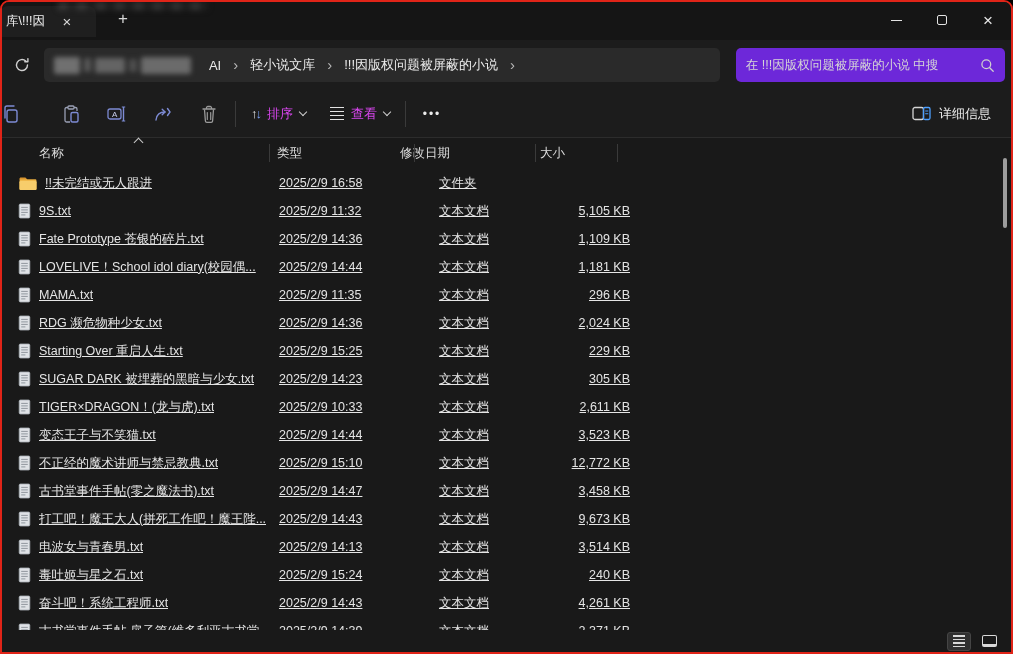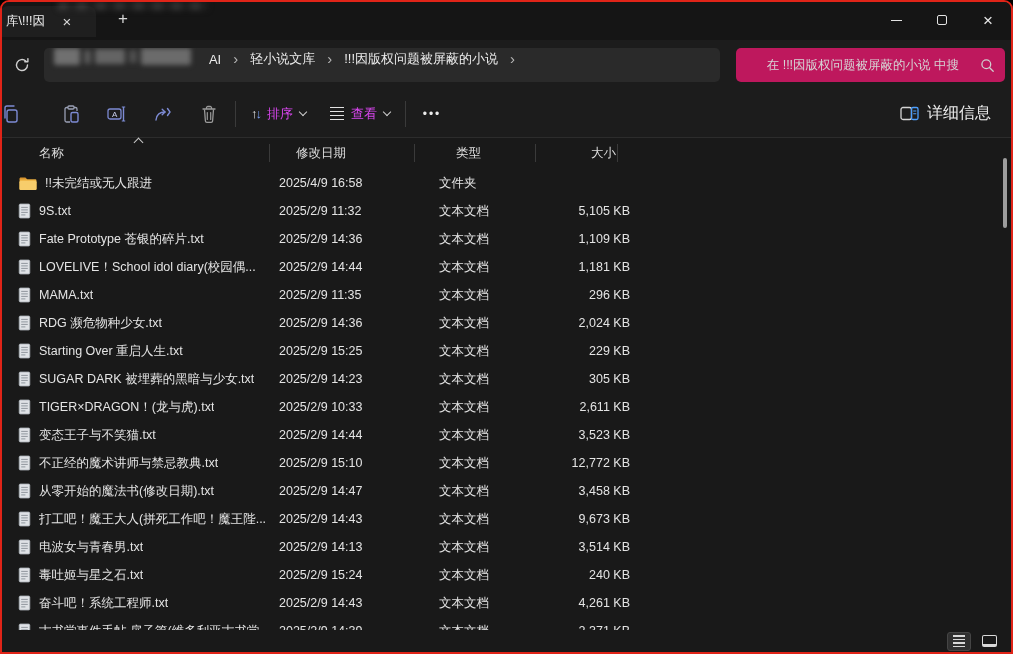--- a/index.html
+++ b/index.html
@@ -25,59 +25,59 @@
   .win-controls{position:absolute;right:0;top:0;height:36px;display:flex;}
   .win-btn{width:46px;height:36px;display:flex;align-items:center;justify-content:center;}
   .glyph-min{display:block;width:11px;border-top:1.3px solid #e3e3e3;}
   .glyph-max{display:block;width:10px;height:10px;border:1.3px solid #e3e3e3;border-radius:2px;}
   .glyph-close{font-size:17px;color:#e8e8e8;line-height:1;}
   
   .addressbar{height:50px;background:#1c1c1c;display:flex;align-items:center;padding:0 6px;}
   .icon-btn{display:flex;align-items:center;justify-content:center;}
   .refresh-btn{width:28px;height:28px;}
   .address-pill{height:34px;width:678px;margin-left:8px;background:#2a2a2a;border-radius:5px;
-    display:flex;align-items:flex-start;padding:0 10px;overflow:hidden;}
+    display:flex;align-items:center;padding:0 10px;overflow:hidden;}
   .censored{display:flex;align-items:center;gap:4px;filter:blur(2.6px);margin-right:10px;}
   .cz{border-radius:2px;}
   .breadcrumb{display:flex;align-items:center;font-size:13px;color:#ececec;white-space:nowrap;}
   .crumb{padding:2px 8px;border-radius:3px;}
   .bc-chev{color:#b8b8b8;font-size:15px;padding:0 4px;transform:translateY(-1px);}
-  .search-pill{height:34px;width:270px;margin-left:16px;background:#be185d;border-radius:5px;
-    display:flex;align-items:center;padding:0 10px;text-align:center;}
+  .search-pill{height:34px;width:270px;margin-left:16px;background:#6d28d9;border-radius:5px;
+    display:flex;align-items:center;padding:0 10px;}
   .search-text{flex:1;font-size:12.5px;color:#d6d6d6;white-space:nowrap;overflow:hidden;}
   
   .toolbar{height:48px;background:#1c1c1c;border-bottom:1px solid #2c2c2c;display:flex;align-items:center;}
   .tb-btn{height:36px;min-width:46px;display:flex;align-items:center;justify-content:center;border-radius:4px;}
   .tb-btn.clip{margin-left:-14px;}
   .tb-divider{width:1px;height:26px;background:#3a3a3a;margin:0 3px;}
   .tb-group{display:flex;align-items:center;gap:7px;padding:0 12px;height:36px;}
   .tb-label{font-size:13px;color:#d946ef;}
   .chev-down{width:6px;height:6px;border-right:1.4px solid #cfcfcf;border-bottom:1.4px solid #cfcfcf;
     transform:rotate(45deg);margin-top:-4px;}
   .sort-glyphs{font-size:13px;letter-spacing:-2px;}
   .sort-up{color:#e8e8e8;}
   .sort-down{color:#7ba1f7;}
   .viewlines{display:flex;flex-direction:column;gap:2.5px;}
   .viewlines i{display:block;width:14px;height:1.6px;background:#e3e3e3;}
   .more-dots{font-size:12px;letter-spacing:2px;color:#ececec;}
   .spacer{flex:1;}
   .details-btn{display:flex;align-items:center;gap:8px;padding:0 10px;margin-right:10px;height:36px;}
-  .details-label{font-size:16px;color:#ececec;}
+  .details-label{font-size:13px;color:#ececec;}
   
-  .header-row{position:relative;height:30px;display:flex;align-items:center;font-size:12.5px;color:#dedede;gap:17px;}
+  .header-row{position:relative;height:30px;display:flex;align-items:center;font-size:12.5px;color:#dedede;}
   .hcell{height:100%;display:flex;align-items:center;}
   .h-name{width:267px;padding-left:37px;}
   .h-date{width:145px;padding-left:10px;}
   .h-type{width:121px;padding-left:8px;}
   .h-size{width:72px;justify-content:flex-start;padding-left:5px;}
   .h-div{position:absolute;top:6px;width:1px;height:18px;background:#3a3a3a;}
   .sort-caret{position:absolute;left:133px;top:1px;width:7px;height:7px;
     border-left:1.3px solid #c9c9c9;border-top:1.3px solid #c9c9c9;transform:rotate(45deg);}
   
-  .file-list{position:absolute;top:167px;left:0;right:10px;bottom:22px;overflow:hidden;}
+  .file-list{position:absolute;top:167px;left:0;right:10px;bottom:22px;overflow:hidden;text-decoration:underline;}
   .row{height:28px;display:flex;align-items:center;font-size:12.5px;color:#e4e4e4;}
   .c-name{width:267px;display:flex;align-items:center;gap:8px;padding-left:16px;
     white-space:nowrap;overflow:hidden;}
   .c-name .label{overflow:hidden;text-overflow:clip;white-space:nowrap;}
   .c-date{width:145px;padding-left:10px;white-space:nowrap;}
   .c-type{width:121px;padding-left:8px;white-space:nowrap;margin-left:17px;}
   .c-size{width:78px;text-align:right;padding-right:0;white-space:nowrap;}
   .ficon{flex:0 0 auto;display:flex;align-items:center;}
   
   .scroll-thumb{position:absolute;right:4px;top:156px;width:4px;height:70px;background:#9d9d9d;border-radius:2px;}
@@ -213,43 +213,43 @@
         <line x1="13.2" y1="5" x2="16.3" y2="5" stroke="#4da0ff" stroke-width="1.1"></line>
         <line x1="13.2" y1="7.8" x2="16.3" y2="7.8" stroke="#4da0ff" stroke-width="1.1"></line>
       </svg>
       <span class="details-label">详细信息</span>
     </div>
   </div>
 
   <div class="header-row">
     <span class="sort-caret"></span>
     <div class="hcell h-name">名称</div>
+    <div class="hcell h-type">类型</div>
     <div class="hcell h-date">修改日期</div>
-    <div class="hcell h-type">类型</div>
     <div class="hcell h-size">大小</div>
     <span class="h-div" style="left:267px;"></span>
     <span class="h-div" style="left:412px;"></span>
     <span class="h-div" style="left:533px;"></span>
     <span class="h-div" style="left:615px;"></span>
   </div>
 
   <div class="file-list">
       <div class="row">
       <div class="c-name">
         <span class="ficon">
           <svg width="19" height="15" viewBox="0 0 19 15">
             <path d="M1.5 4V2.8c0-.72.58-1.3 1.3-1.3h4.6l2 2h8.1c.55 0 1 .45 1 1V4z" fill="#d9952f"></path>
             <rect x="1.5" y="3.6" width="17" height="10.4" rx="1.2" fill="#f0b84a"></rect>
             <rect x="1.5" y="5" width="17" height="9" rx="1.2" fill="#f7cd6b"></rect>
           </svg>
         </span>
 
         <span class="label">!!未完结或无人跟进</span>
       </div>
-      <div class="c-date">2025/4/9 16:58</div>
+      <div class="c-date">2025/2/9 16:58</div>
       <div class="c-type">文件夹</div>
       <div class="c-size"></div>
     </div>
       <div class="row">
       <div class="c-name">
 
         <span class="ficon">
           <svg width="13" height="16" viewBox="0 0 13 16">
             <rect x="1.2" y="1" width="10.6" height="14" rx="1.2" fill="#dfe2e6" stroke="#a7adb4" stroke-width="0.8"></rect>
             <line x1="3.2" y1="4.4" x2="9.8" y2="4.4" stroke="#878d95" stroke-width="0.9"></line>
@@ -431,21 +431,21 @@
 
         <span class="ficon">
           <svg width="13" height="16" viewBox="0 0 13 16">
             <rect x="1.2" y="1" width="10.6" height="14" rx="1.2" fill="#dfe2e6" stroke="#a7adb4" stroke-width="0.8"></rect>
             <line x1="3.2" y1="4.4" x2="9.8" y2="4.4" stroke="#878d95" stroke-width="0.9"></line>
             <line x1="3.2" y1="6.9" x2="9.8" y2="6.9" stroke="#878d95" stroke-width="0.9"></line>
             <line x1="3.2" y1="9.4" x2="9.8" y2="9.4" stroke="#878d95" stroke-width="0.9"></line>
             <line x1="3.2" y1="11.9" x2="7.4" y2="11.9" stroke="#878d95" stroke-width="0.9"></line>
           </svg>
         </span>
-        <span class="label">从零开始的魔法书(修改日期).txt</span>
+        <span class="label">古书堂事件手帖(零之魔法书).txt</span>
       </div>
       <div class="c-date">2025/2/9 14:47</div>
       <div class="c-type">文本文档</div>
       <div class="c-size">3,458 KB</div>
     </div>
       <div class="row">
       <div class="c-name">
 
         <span class="ficon">
           <svg width="13" height="16" viewBox="0 0 13 16">

